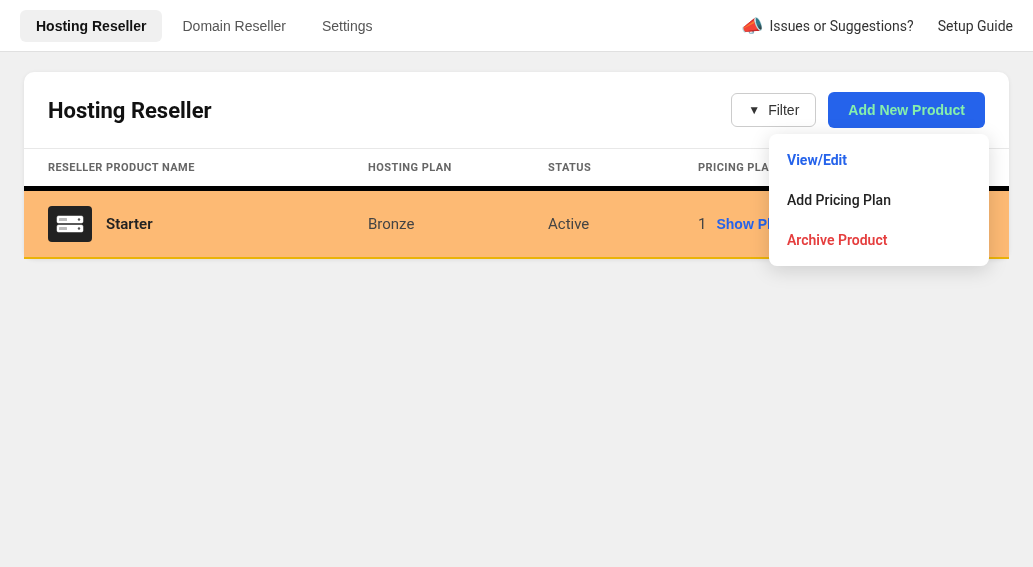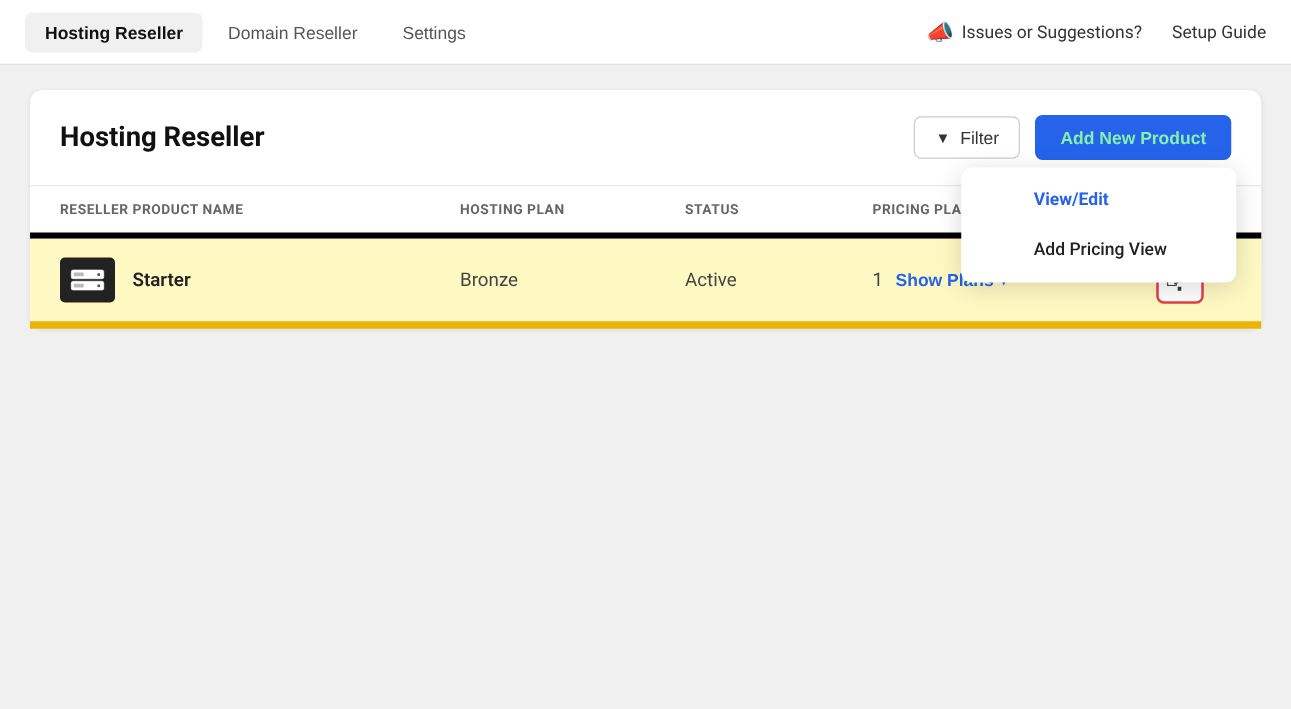--- a/index.html
+++ b/index.html
@@ -135,22 +135,22 @@
       color: #666;
       letter-spacing: 0.04em;
       text-transform: uppercase;
     }
 
     .table-row {
       display: grid;
       grid-template-columns: 320px 180px 150px 1fr 60px;
       padding: 14px 24px;
       align-items: center;
-      border-bottom: 6px solid #eab308;
-      background: #fef9c3;
+      border-bottom: 2px solid #eab308;
+      background: #fdba74;
       position: relative;
     }
 
     .product-cell {
       display: flex;
       align-items: center;
       gap: 14px;
     }
     .product-icon {
       width: 44px;
@@ -234,21 +234,20 @@
       width: 220px;
       z-index: 100;
       padding: 6px 0;
     }
     .dropdown-item {
       padding: 12px 18px;
       font-size: 14px;
       color: #222;
       cursor: pointer;
       font-weight: 500;
-      margin-left: 40px;
     }
     .dropdown-item.blue {
       color: #2563eb;
       font-weight: 700;
     }
     .dropdown-item.red {
       color: #e53e3e;
       font-weight: 600;
     }
 
@@ -333,17 +332,18 @@
       <div style="position: relative;">
         <button class="dots-btn">
           <span style="font-size:20px; line-height:1; color:#333;">⋮</span>
           <span class="cursor-hand">☞</span>
         </button>
       </div>
     </div>
 
     <div class="dropdown-menu">
       <div class="dropdown-item blue">View/Edit</div>
-      <div class="dropdown-item">Add Pricing View</div>
+      <div class="dropdown-item">Add Pricing Plan</div>
+      <div class="dropdown-item red">Archive Product</div>
     </div>
 
   </div>
 </div>
 
 </body></html>

